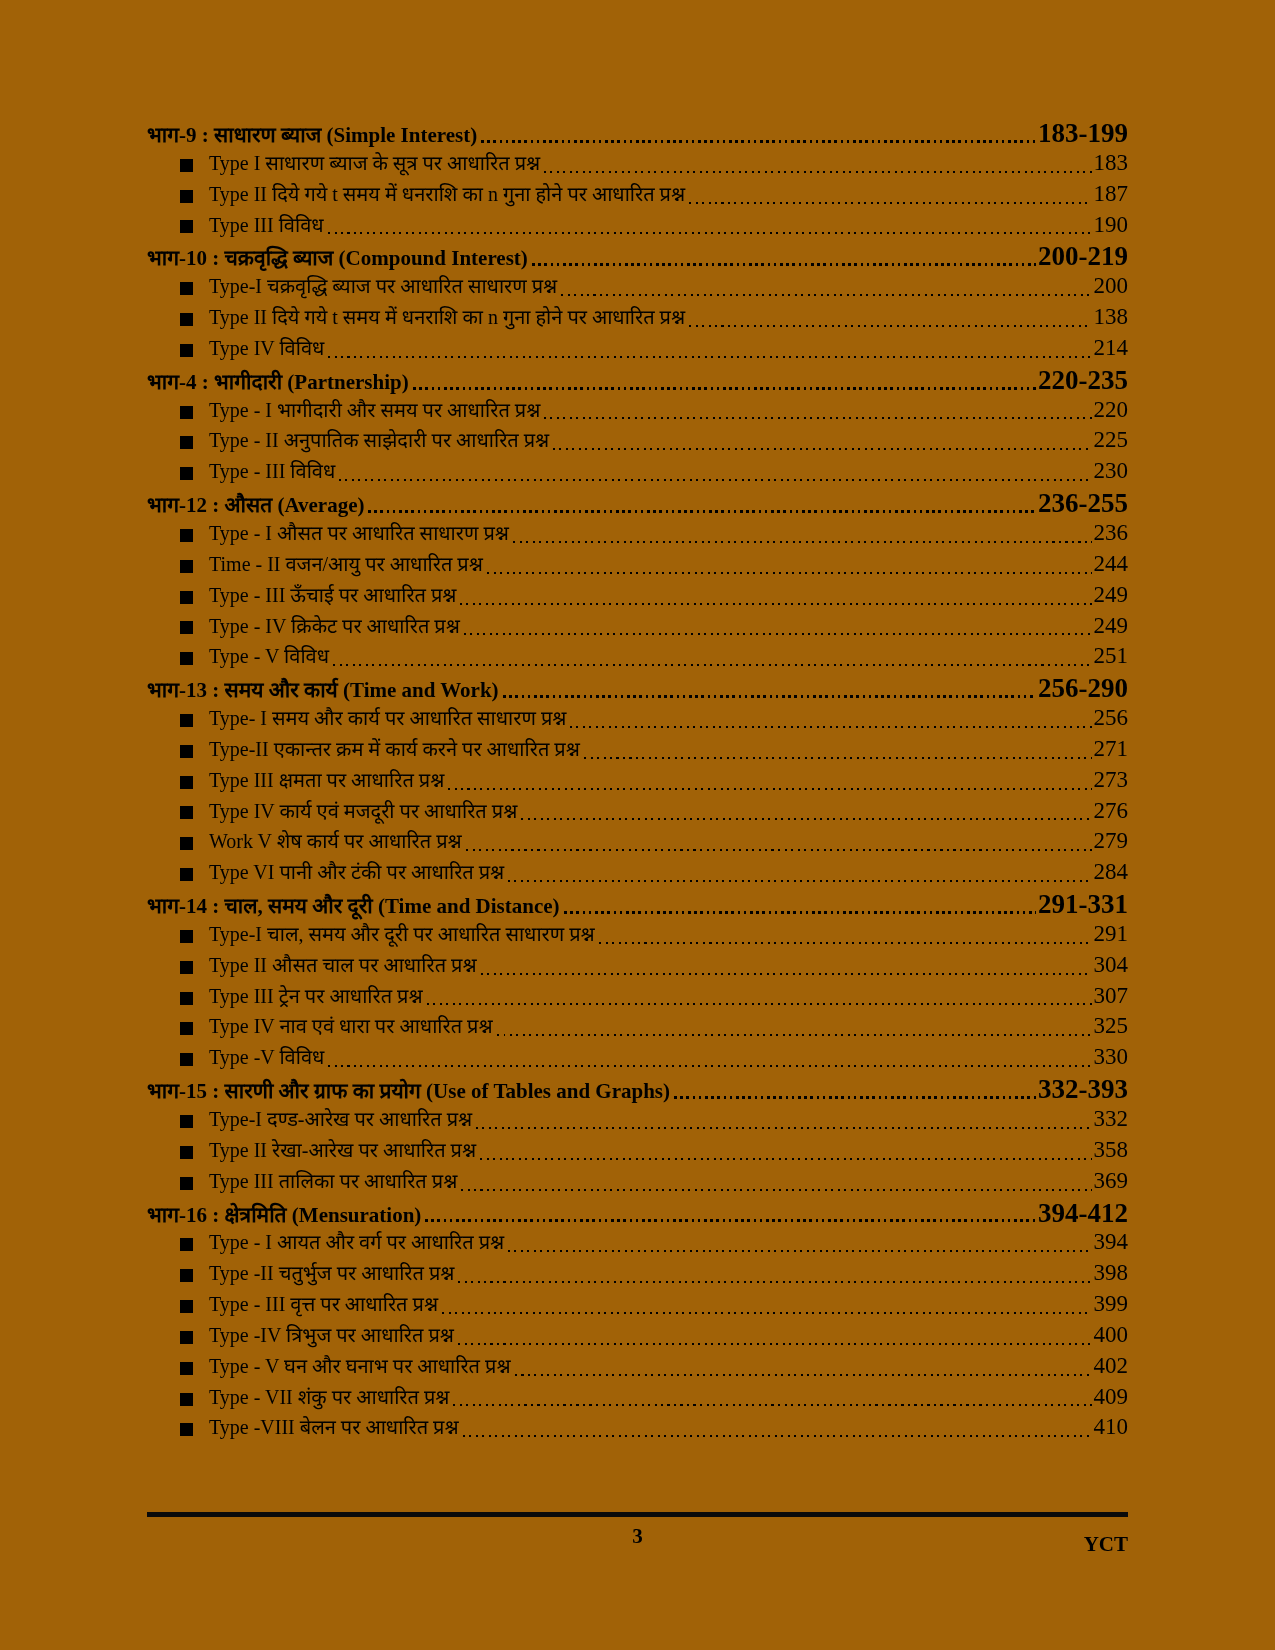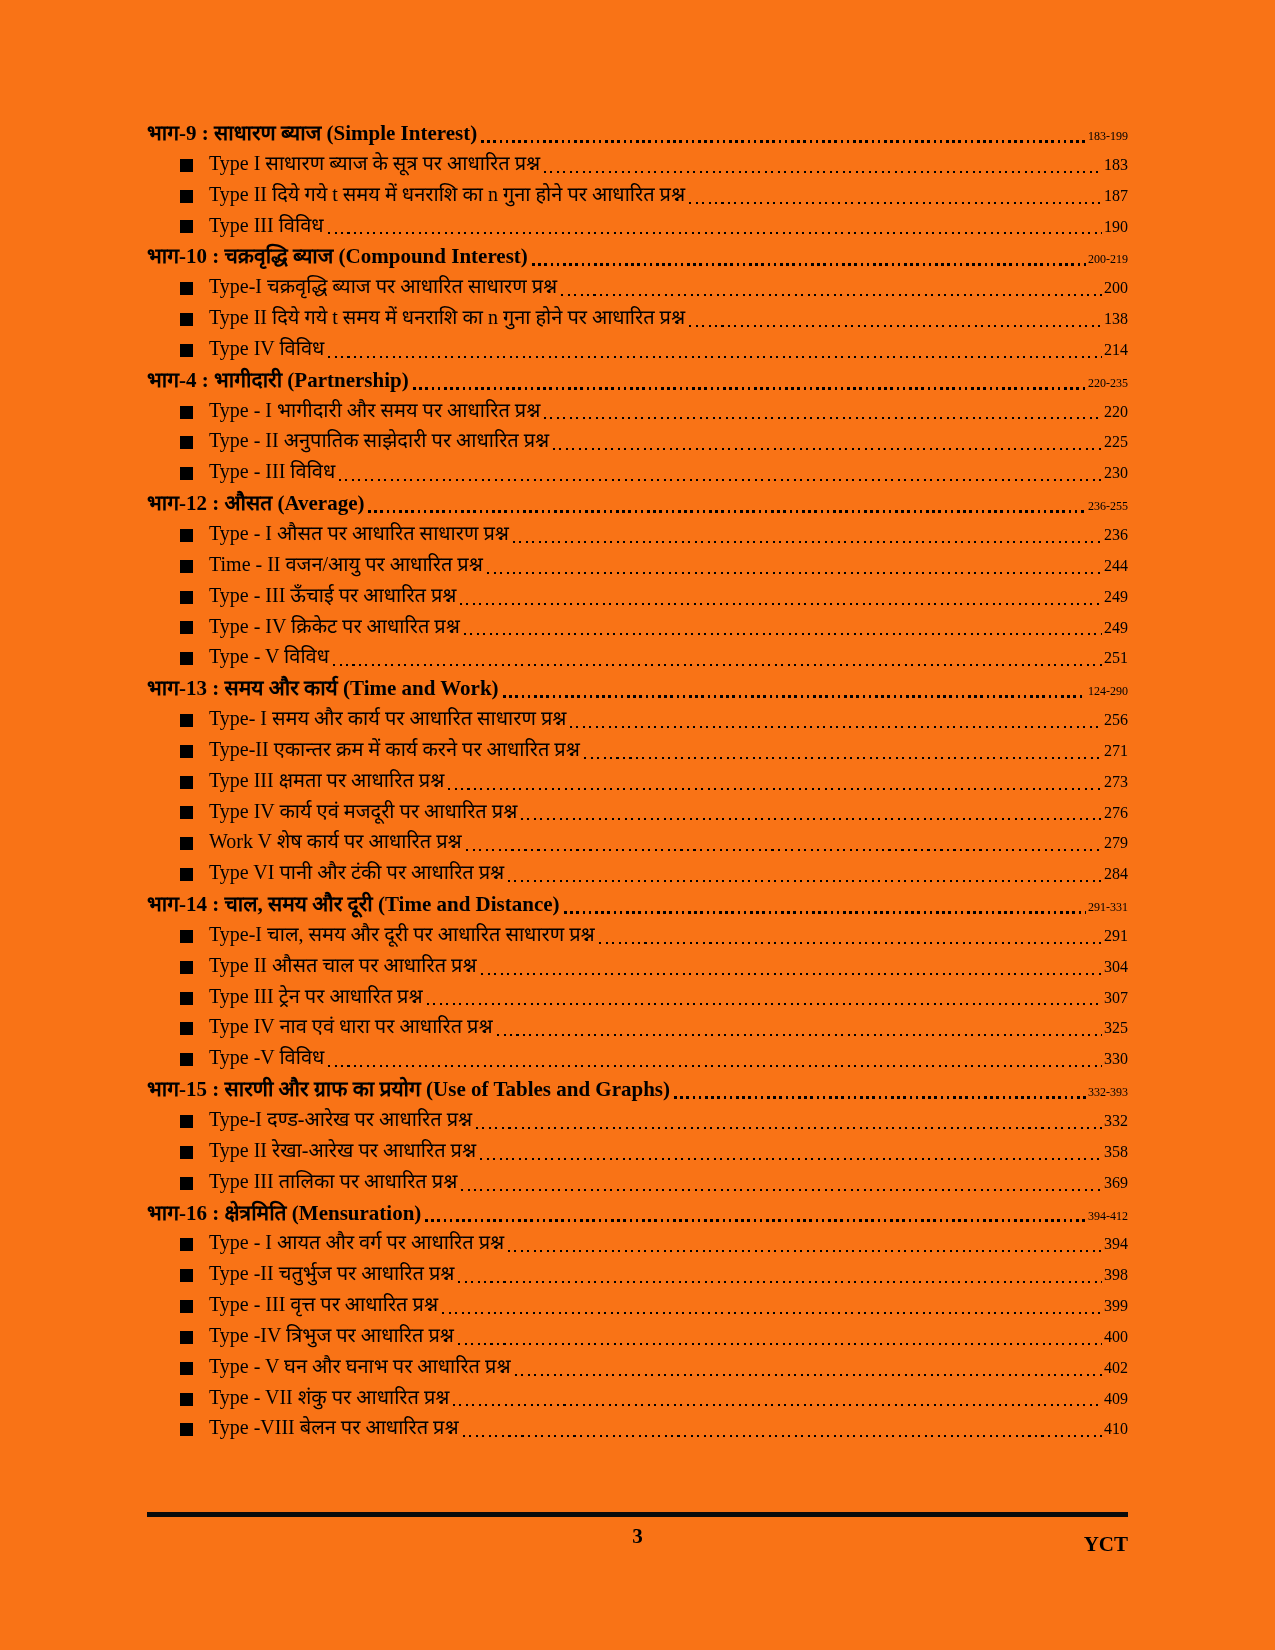--- a/index.html
+++ b/index.html
@@ -4,21 +4,21 @@
 <style>
   html, body {
     margin: 0;
     padding: 0;
     background: #ffffff;
   }
   .page {
     position: relative;
     width: 1275px;
     height: 1650px;
-    background: #f97316;
+    background: #a16207;
     overflow: hidden;
     font-family: "Liberation Serif", "DejaVu Serif", serif;
     color: #000000;
   }
   .content {
     position: absolute;
     top: 118px;
     left: 147px;
     width: 981px;
   }
@@ -52,26 +52,26 @@
     margin: 0 2px 7px 4px;
     background-image: repeating-linear-gradient(to right, #000 0, #000 2px, transparent 2px, transparent 6.5px);
   }
   .section-row .leader {
     height: 3px;
     margin-bottom: 6px;
     background-image: repeating-linear-gradient(to right, #000 0, #000 2.6px, transparent 2.6px, transparent 6.2px);
   }
   .sec-pages {
     flex: 0 0 auto;
-    font-weight: normal;
-    font-size: 12px;
+    font-weight: bold;
+    font-size: 27px;
   }
   .item-page {
     flex: 0 0 auto;
-    font-size: 16px;
+    font-size: 23px;
   }
   .footer-rule {
     position: absolute;
     top: 1512px;
     left: 147px;
     width: 981px;
     height: 5px;
     background: #0a0a0a;
   }
   .footer {
@@ -216,21 +216,21 @@
   <div class="row item-row">
     <span class="bullet"></span>
     <span class="item-text">Type - V विविध</span>
     <span class="leader"></span>
     <span class="item-page">251</span>
   </div>
 
   <div class="row section-row">
     <span class="sec-title">भाग-13 : समय और कार्य (Time and Work)</span>
     <span class="leader"></span>
-    <span class="sec-pages">124-290</span>
+    <span class="sec-pages">256-290</span>
   </div>
 
   <div class="row item-row">
     <span class="bullet"></span>
     <span class="item-text">Type- I समय और कार्य पर आधारित साधारण प्रश्न</span>
     <span class="leader"></span>
     <span class="item-page">256</span>
   </div>
 
   <div class="row item-row">

